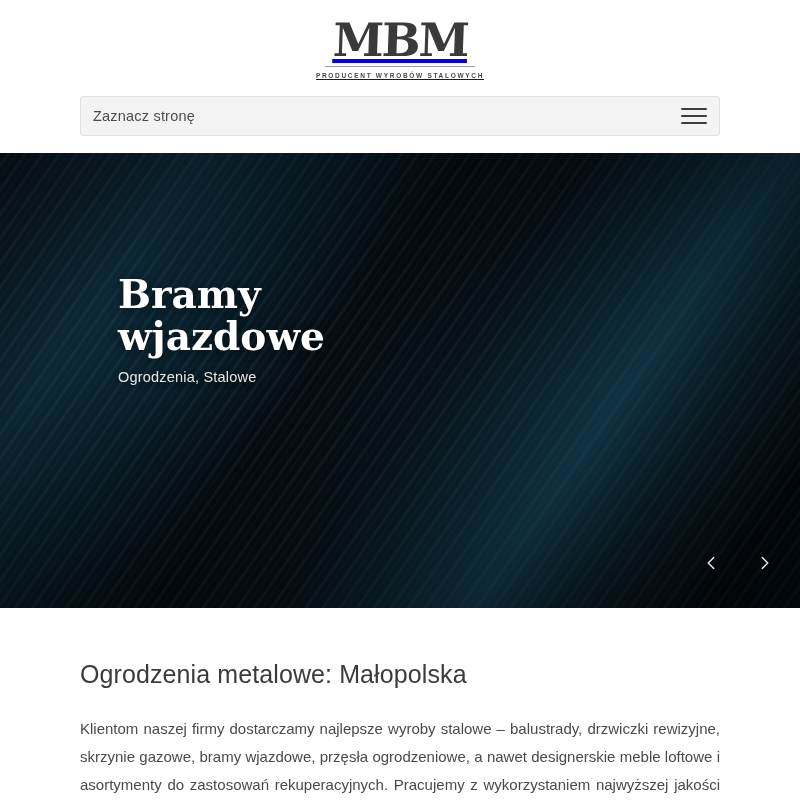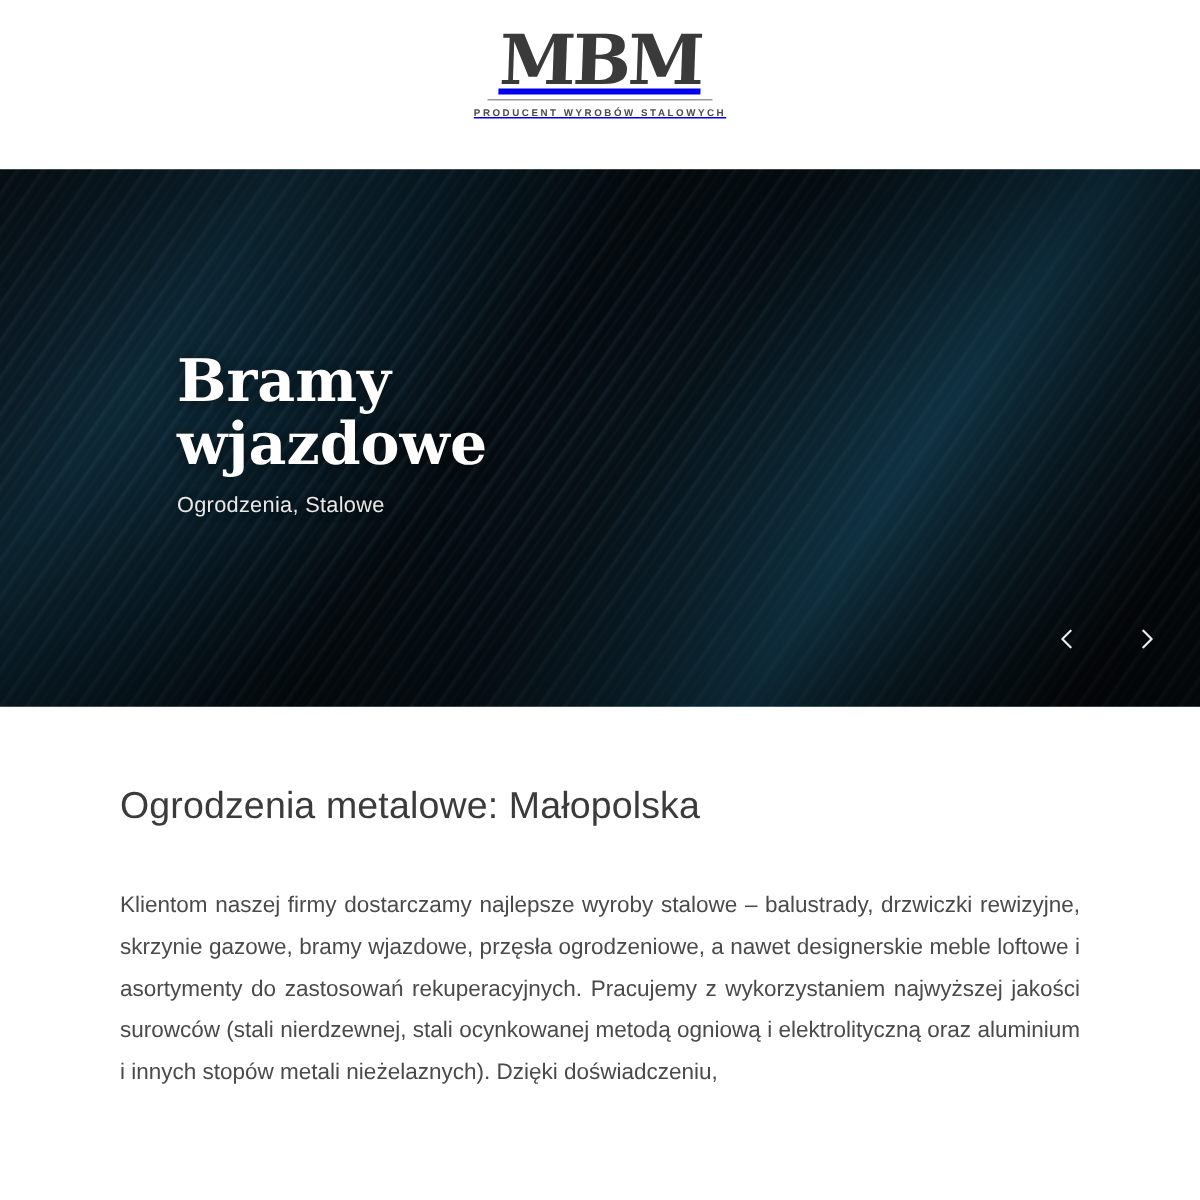--- a/index.html
+++ b/index.html
@@ -93,21 +93,21 @@
     height: 2px;
     width: 26px;
     background: #3d3d3d;
     border-radius: 1px;
   }
 
   
   .hero {
     position: relative;
     margin-top: 17px;
-    height: 358px;
+    height: 455px;
     overflow: hidden;
     background: #05080c;
   }
   .hero-bg {
     position: absolute;
     inset: -30%;
     background:
       repeating-linear-gradient(125deg,
         rgba(255,255,255,0.00) 0px,
         rgba(150,190,215,0.055) 1px,
@@ -180,21 +180,21 @@
 
   
   .content {
     padding: 52px 80px 0 80px;
   }
   .content h1 {
     font-size: 25px;
     font-weight: 400;
     color: #3b3b3b;
     letter-spacing: .1px;
-    margin-bottom: 38px;
+    margin-bottom: 26px;
   }
   .content p {
     font-size: 15px;
     line-height: 1.85;
     color: #4a4a4a;
     text-align: justify;
   }
 </style>
 </head>
 <body>
@@ -202,20 +202,30 @@
 <div class="page">
 
   <header class="site-header">
     <a class="logo" href="#">
       <span class="logo-mark">MBM</span>
       <span class="logo-rule"></span>
       <span class="logo-sub">PRODUCENT WYROBÓW STALOWYCH</span>
     </a>
   </header>
 
+  <div class="menu-bar-wrap">
+    <div class="menu-bar">
+      <span class="menu-label">Zaznacz stronę</span>
+      <span class="hamburger">
+        <span></span>
+        <span></span>
+        <span></span>
+      </span>
+    </div>
+  </div>
 
   <section class="hero">
     <div class="hero-bg"></div>
     <div class="hero-vignette"></div>
 
     <div class="hero-content">
       <div class="hero-title">Bramy wjazdowe</div>
       <div class="hero-sub">Ogrodzenia, Stalowe</div>
     </div>
 

